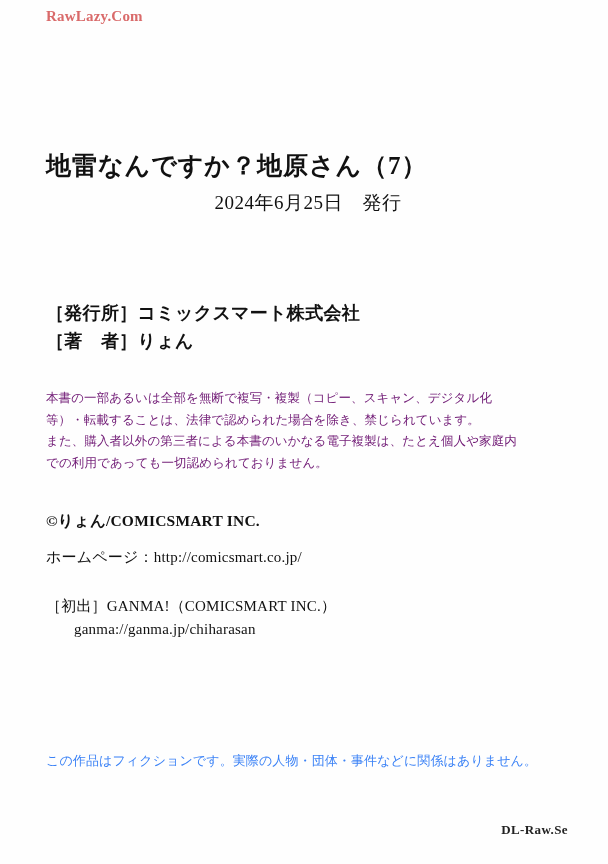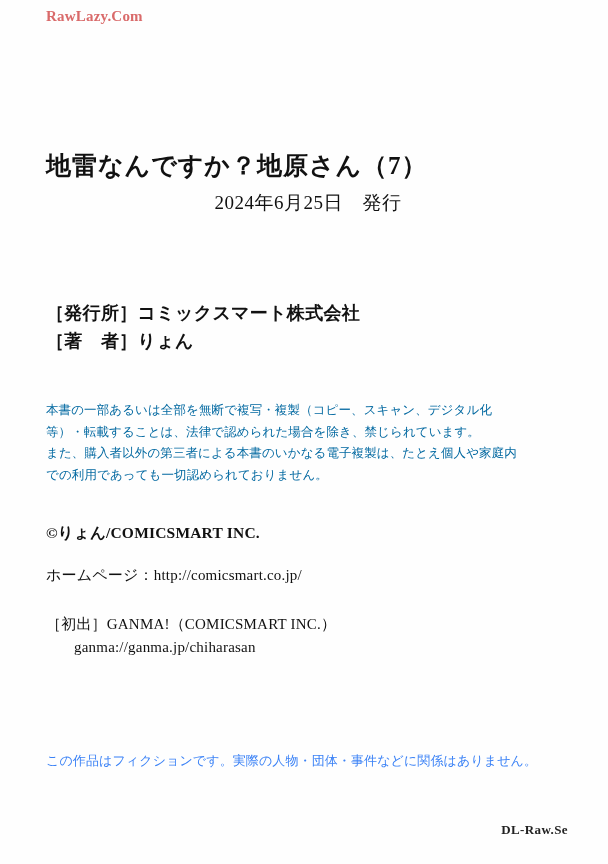--- a/index.html
+++ b/index.html
@@ -69,40 +69,40 @@
   }
   .credits .line {
     font-family: "Liberation Serif", serif;
     font-size: 18px;
     font-weight: bold;
     color: #111111;
     line-height: 1.55;
     letter-spacing: 0.3px;
   }
   .notice {
-    margin-top: 44px;
+    margin-top: 32px;
     font-family: "Liberation Serif", serif;
     font-size: 12.5px;
-    color: #0369a1;
+    color: #701a75;
     line-height: 1.75;
     letter-spacing: 0.1px;
   }
   .notice p {
     margin: 0;
   }
   .copyright {
     margin-top: 36px;
     font-family: "Liberation Serif", serif;
     font-size: 15.5px;
     font-weight: bold;
     color: #111111;
     letter-spacing: 0.2px;
   }
   .homepage {
-    margin-top: 22px;
+    margin-top: 16px;
     font-family: "Liberation Serif", serif;
     font-size: 15px;
     color: #111111;
     letter-spacing: 0.2px;
   }
   .source {
     margin-top: 28px;
     font-family: "Liberation Serif", serif;
     font-size: 15px;
     color: #111111;

